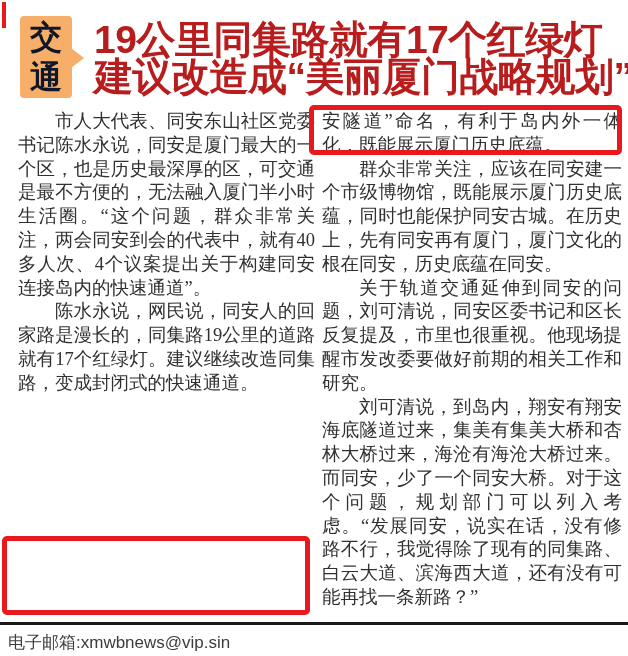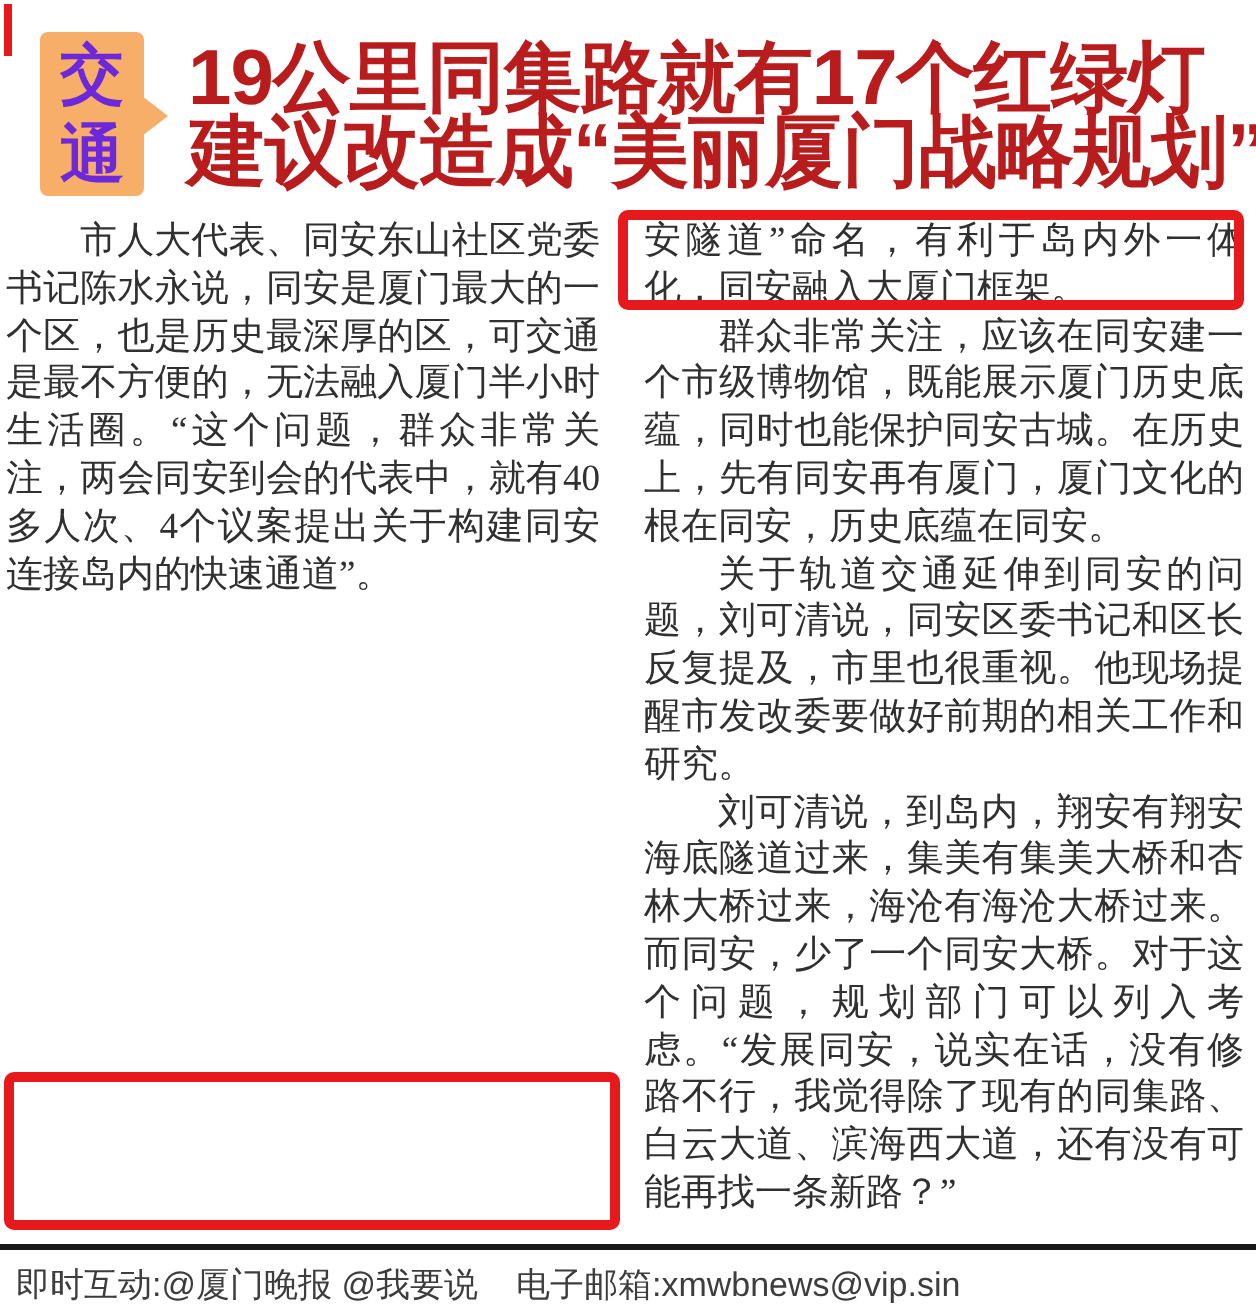--- a/index.html
+++ b/index.html
@@ -27,21 +27,21 @@
     border-radius: 4px;
     display: flex;
     align-items: center;
     justify-content: center;
   }
   .kicker-text {
     font-family: "Liberation Sans", "DejaVu Sans", sans-serif;
     font-weight: 700;
     font-size: 32px;
     line-height: 40px;
-    color: #6d28d9;
+    color: #0f172a;
     width: 1em;
     word-break: break-all;
     text-align: center;
   }
   .kicker-pointer {
     position: absolute;
     left: 71px; top: 48px;
     width: 0; height: 0;
     border-top: 10px solid transparent;
     border-bottom: 10px solid transparent;
@@ -62,21 +62,21 @@
   }
   
   .column {
     position: absolute;
     top: 110px;
     font-size: 18.5px;
     line-height: 23.8px;
     color: #303030;
     text-align: justify;
   }
-  .column-left  { left: 3px;   width: 297px; }
+  .column-left  { left: 18px;   width: 297px; }
   .column-right { left: 322px; width: 300px; }
   .para { text-indent: 2em; }
   .para.no-indent { text-indent: 0; }
   
   .annotation {
     position: absolute;
     border: 5px solid #e8191d;
     border-radius: 5px;
     background: transparent;
     pointer-events: none;
@@ -114,32 +114,32 @@
   </div>
   <div class="kicker-pointer" style="border-left-color: rgb(246, 174, 104);"></div>
 
   <div class="headline">
     <div>19公里同集路就有17个红绿灯</div>
     <div>建议改造成“美丽厦门战略规划”</div>
   </div>
 
   <div class="column column-left">
       <p class="para">市人大代表、同安东山社区党委书记陈水永说，同安是厦门最大的一个区，也是历史最深厚的区，可交通是最不方便的，无法融入厦门半小时生活圈。“这个问题，群众非常关注，两会同安到会的代表中，就有40多人次、4个议案提出关于构建同安连接岛内的快速通道”。</p>
+      <p class="para">陈水永说，网民说，同安人的回家路是漫长的，同集路19公里的道路就有17个红绿灯。建议继续改造同集路，变成封闭式的快速通道。</p>
     </div>
 
   <div class="column column-right">
-      <p class="para no-indent">安隧道”命名，有利于岛内外一体化，同安融入大厦门框架。</p>
+      <p class="para no-indent">安隧道”命名，有利于岛内外一体化，既能展示厦门历史底蕴。</p>
       <p class="para">群众非常关注，应该在同安建一个市级博物馆，既能展示厦门历史底蕴，同时也能保护同安古城。在历史上，先有同安再有厦门，厦门文化的根在同安，历史底蕴在同安。</p>
       <p class="para">关于轨道交通延伸到同安的问题，刘可清说，同安区委书记和区长反复提及，市里也很重视。他现场提醒市发改委要做好前期的相关工作和研究。</p>
       <p class="para">刘可清说，到岛内，翔安有翔安海底隧道过来，集美有集美大桥和杏林大桥过来，海沧有海沧大桥过来。而同安，少了一个同安大桥。对于这个问题，规划部门可以列入考虑。“发展同安，说实在话，没有修路不行，我觉得除了现有的同集路、白云大道、滨海西大道，还有没有可能再找一条新路？”</p>
     </div>
 
   <div class="annotation annotation-right" style="border-color: rgb(232, 25, 29);"></div>
   <div class="annotation annotation-left" style="border-color: rgb(232, 25, 29);"></div>
 
   <div class="footer-rule"></div>
 
   <div class="footer-bar">
-    <span>即时互动:@厦门晚报 @我要说</span>
     <span>电子邮箱:xmwbnews@vip.sin</span>
   </div>
 
 </div>
 
 </body></html>

